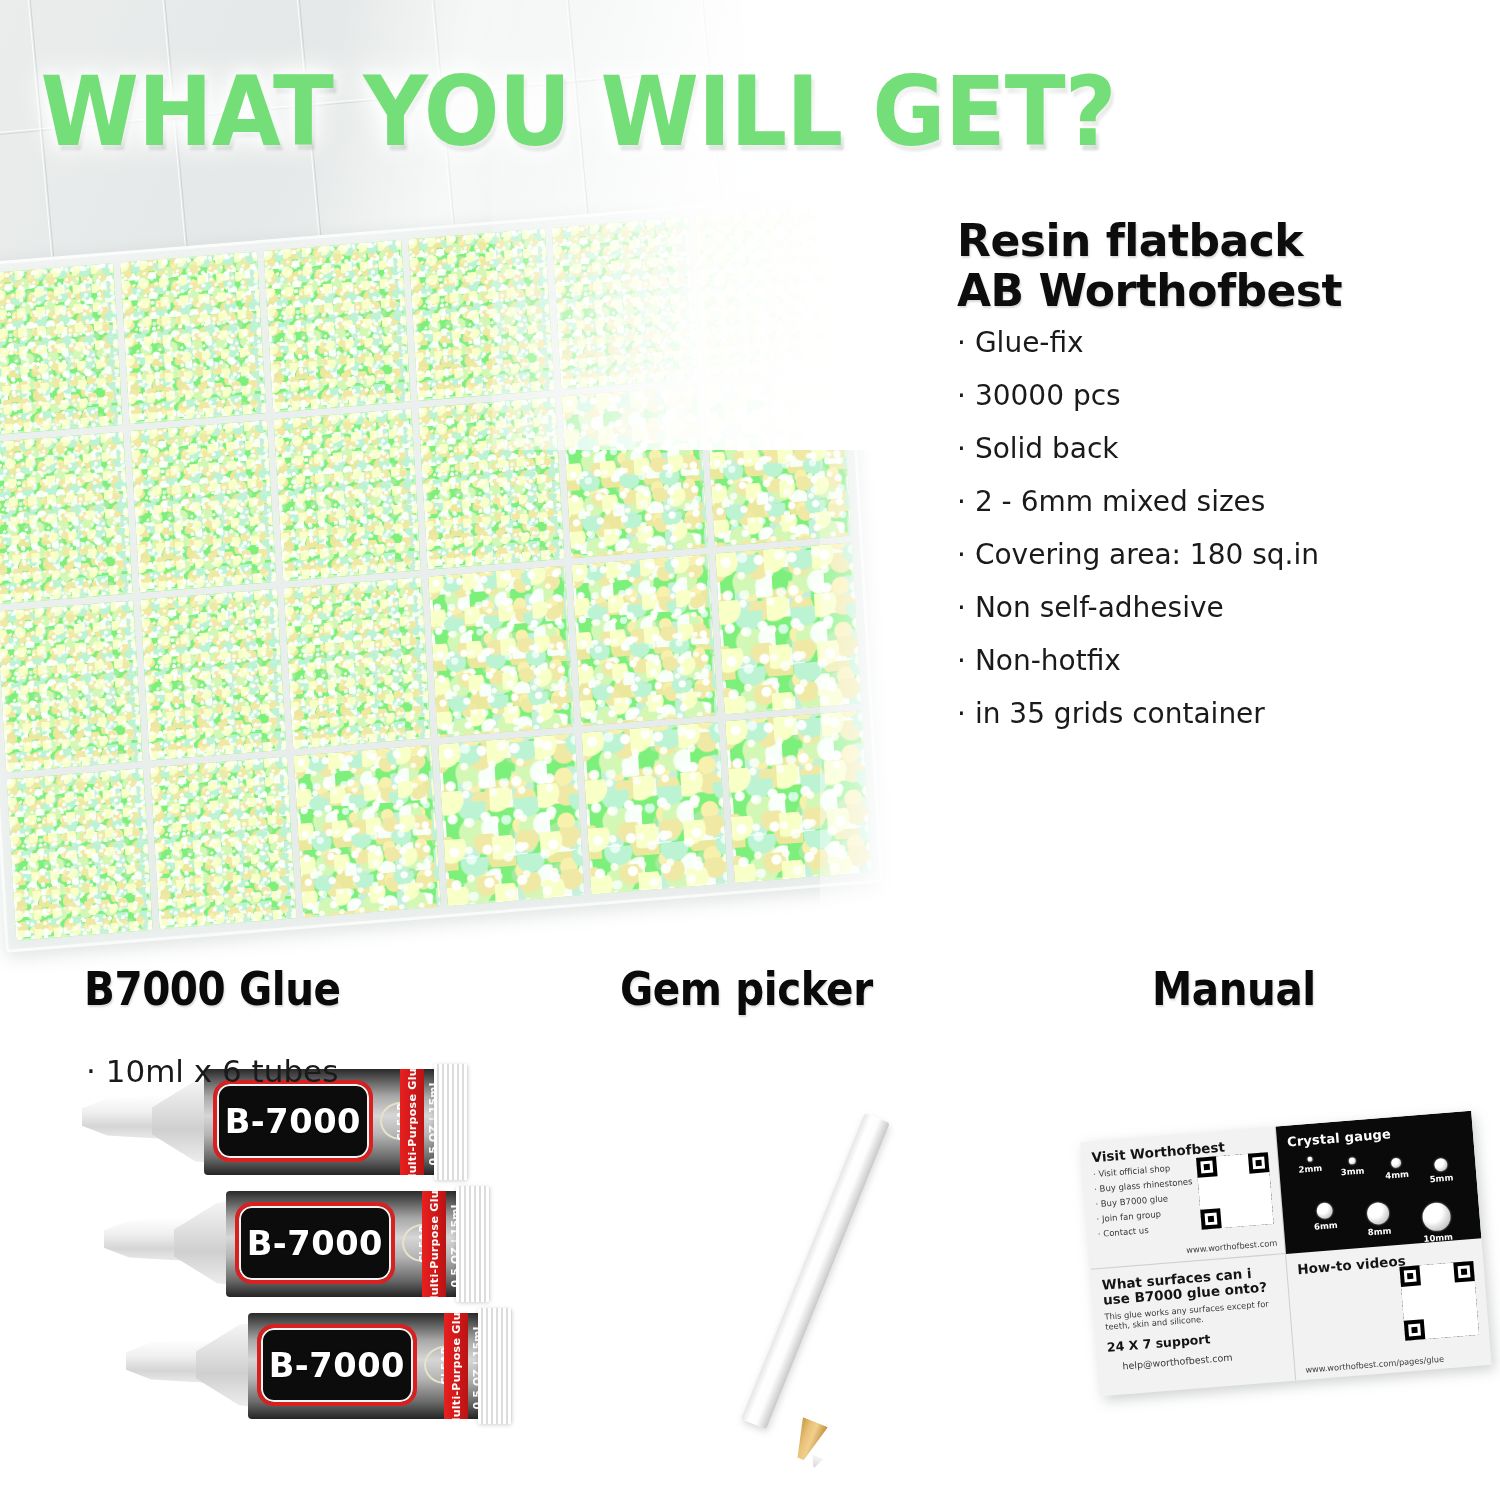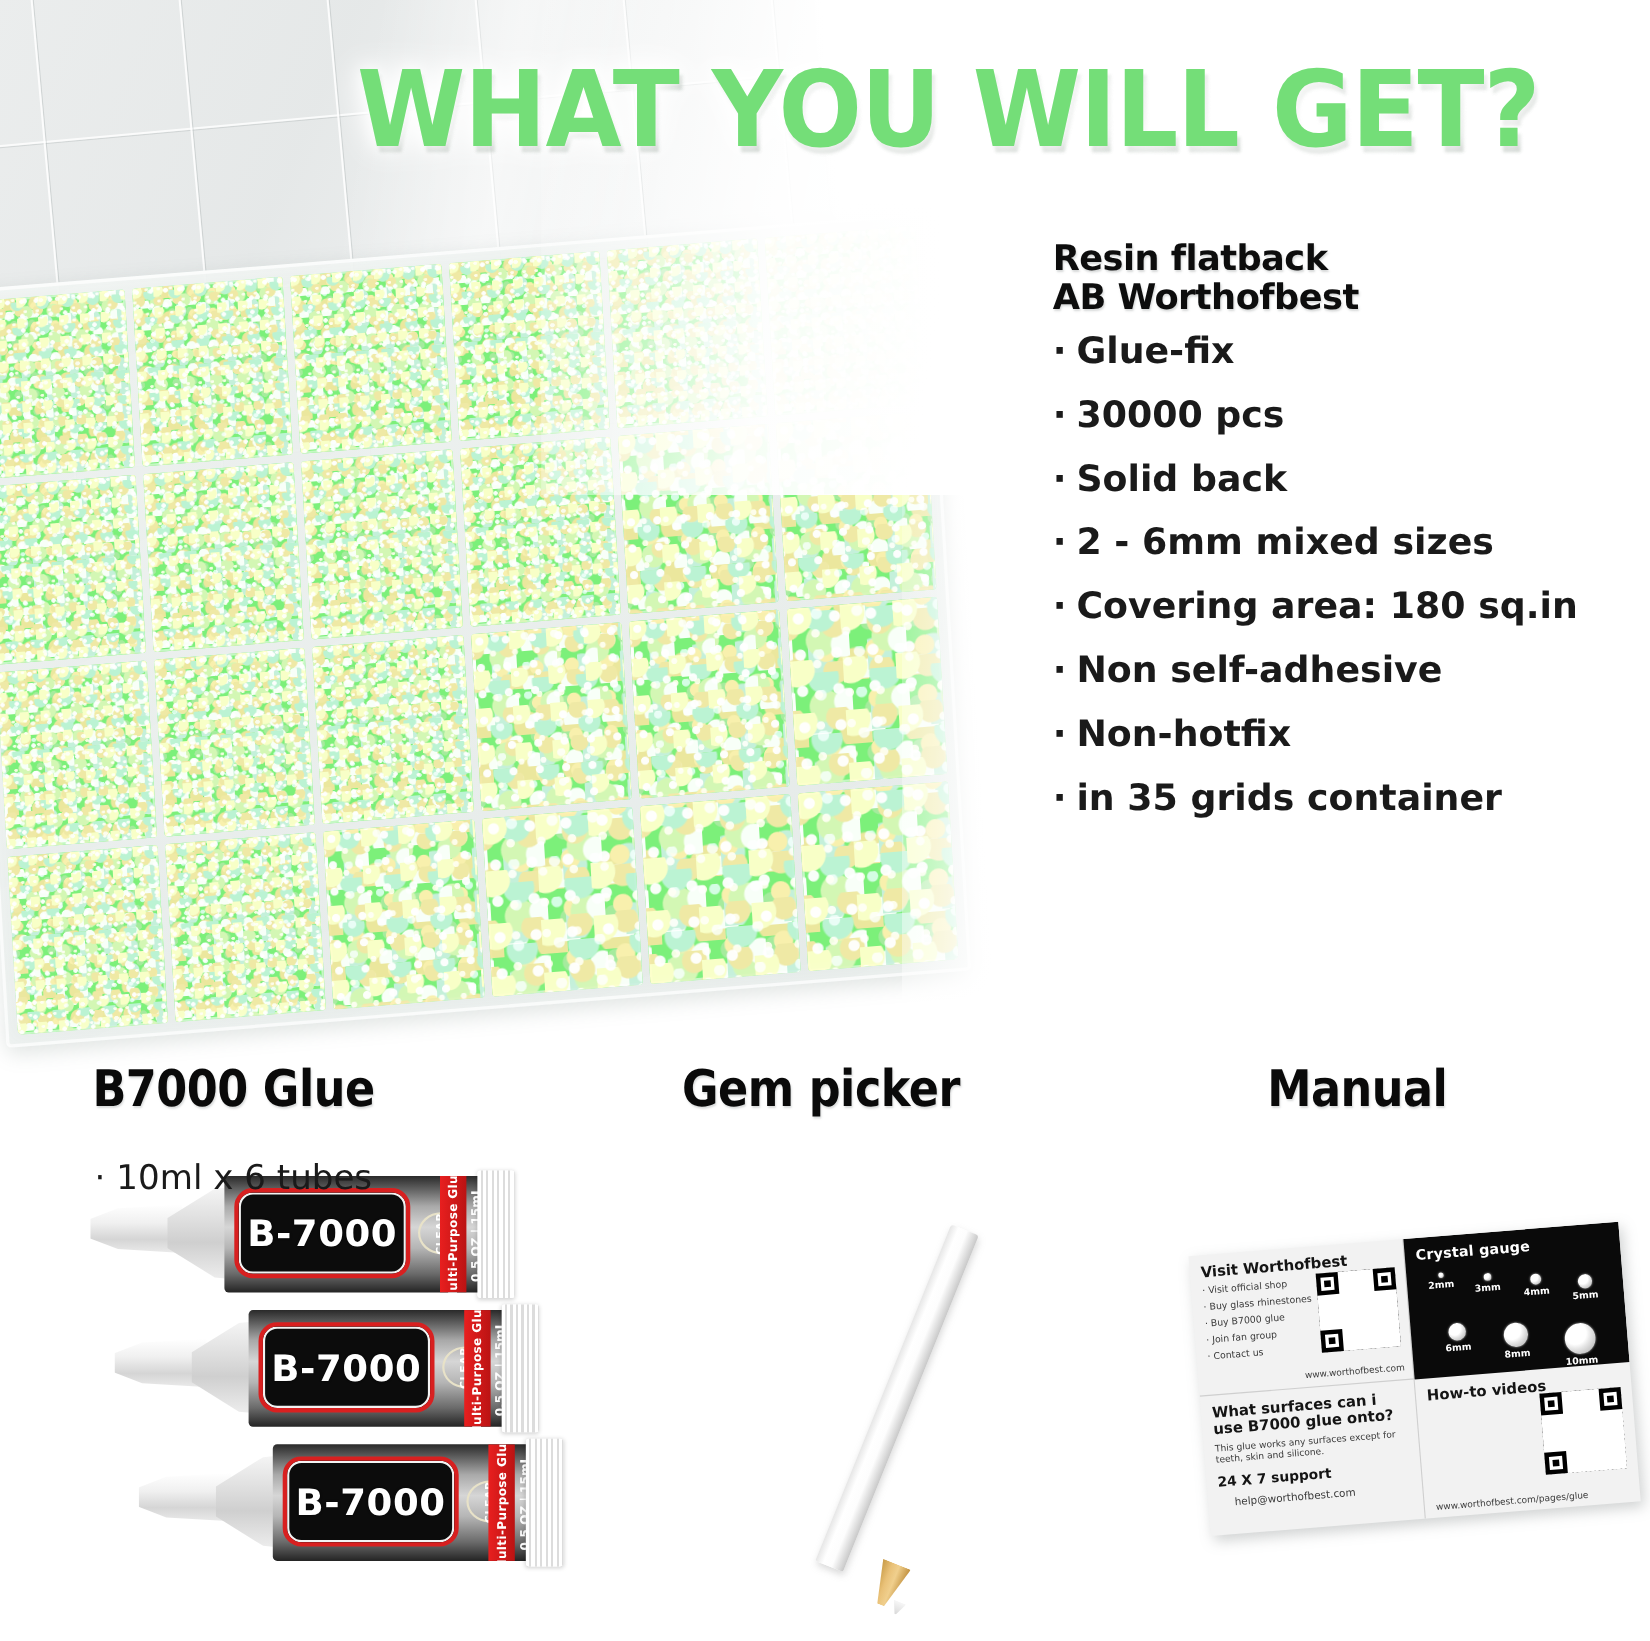--- a/index.html
+++ b/index.html
@@ -16,23 +16,23 @@
     position: relative;
     width: 1500px;
     height: 1492px;
     background: #ffffff;
     overflow: hidden;
   }
 
   
   #title-banner {
     position: absolute;
-    left: 0; top: 52px;
+    left: 0; top: 64px;
     width: 1440px;
-    text-align: right;
+    text-align: left;
     z-index: 40;
     pointer-events: none;
   }
   #title-text {
     display: inline-block;
     font-family: "DejaVu Sans", "Liberation Sans", sans-serif;
     font-weight: 700;
     font-size: 96px;
     line-height: 1.0;
     letter-spacing: -1px;
@@ -174,31 +174,31 @@
   }
 
   
   #features {
     position: absolute;
     left: 957px; top: 216px;
     width: 540px;
     z-index: 30;
   }
   .feat-heading {
-    font-size: 32px;
+    font-size: 44px;
     font-weight: 700;
     color: #0d0d0d;
     line-height: 1.13;
     letter-spacing: -0.5px;
     text-shadow: 1px 2px 2px rgba(120,125,125,0.30);
   }
   #feat-list { list-style: none; margin-top: 14px; }
   .feat-item {
-    font-size: 33px;
-    font-weight: 700;
+    font-size: 28px;
+    font-weight: 400;
     color: #1a1a1a;
     line-height: 1.0;
     margin-bottom: 25px;
     white-space: nowrap;
   }
   .feat-dot { margin-right: 9px; }
 
   
   .sec-heading {
     position: absolute;

